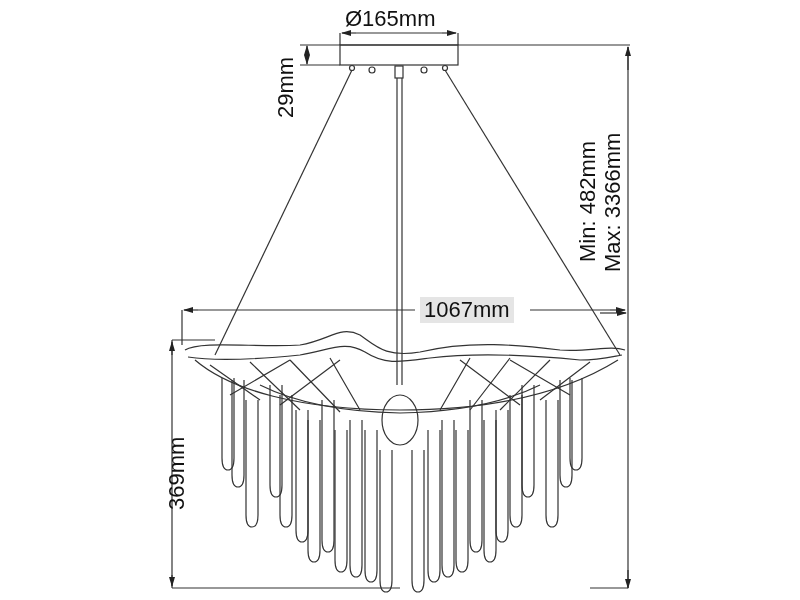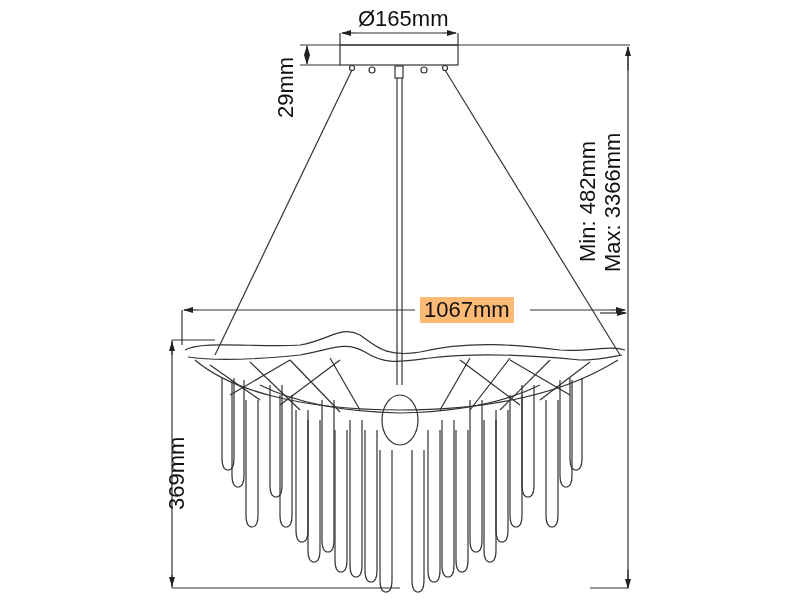--- a/index.html
+++ b/index.html
@@ -93,18 +93,18 @@
       <path d="M496,410 v120 q0,12 6,12 q6,0 6,-12 v-120"></path>
       <path d="M510,395 v120 q0,12 6,12 q6,0 6,-12 v-120"></path>
       <path d="M522,385 v100 q0,12 6,12 q6,0 6,-12 v-100"></path>
       <path d="M546,400 v115 q0,12 6,12 q6,0 6,-12 v-115"></path>
       <path d="M560,380 v95 q0,12 6,12 q6,0 6,-12 v-95"></path>
       <path d="M570,378 v80 q0,12 6,12 q6,0 6,-12 v-80"></path>
     </g>
   </g>
 </svg>
 
-<div class="lbl" style="left:358px; top:6px;">Ø165mm</div>
+<div class="lbl" style="left:345px; top:6px;">Ø165mm</div>
 <div class="lbl rot" style="left:273px; top:118px;">29mm</div>
-<div class="lbl" style="left:420px; top:297px; background:#fdba74; padding:0 4px;">1067mm</div>
+<div class="lbl" style="left:420px; top:297px; background:#e5e5e5; padding:0 4px;">1067mm</div>
 <div class="lbl rot" style="left:164px; top:510px;">369mm</div>
 <div class="lbl rot" style="left:575px; top:262px;">Min: 482mm</div>
 <div class="lbl rot" style="left:600px; top:272px;">Max: 3366mm</div>
 
 </body></html>

